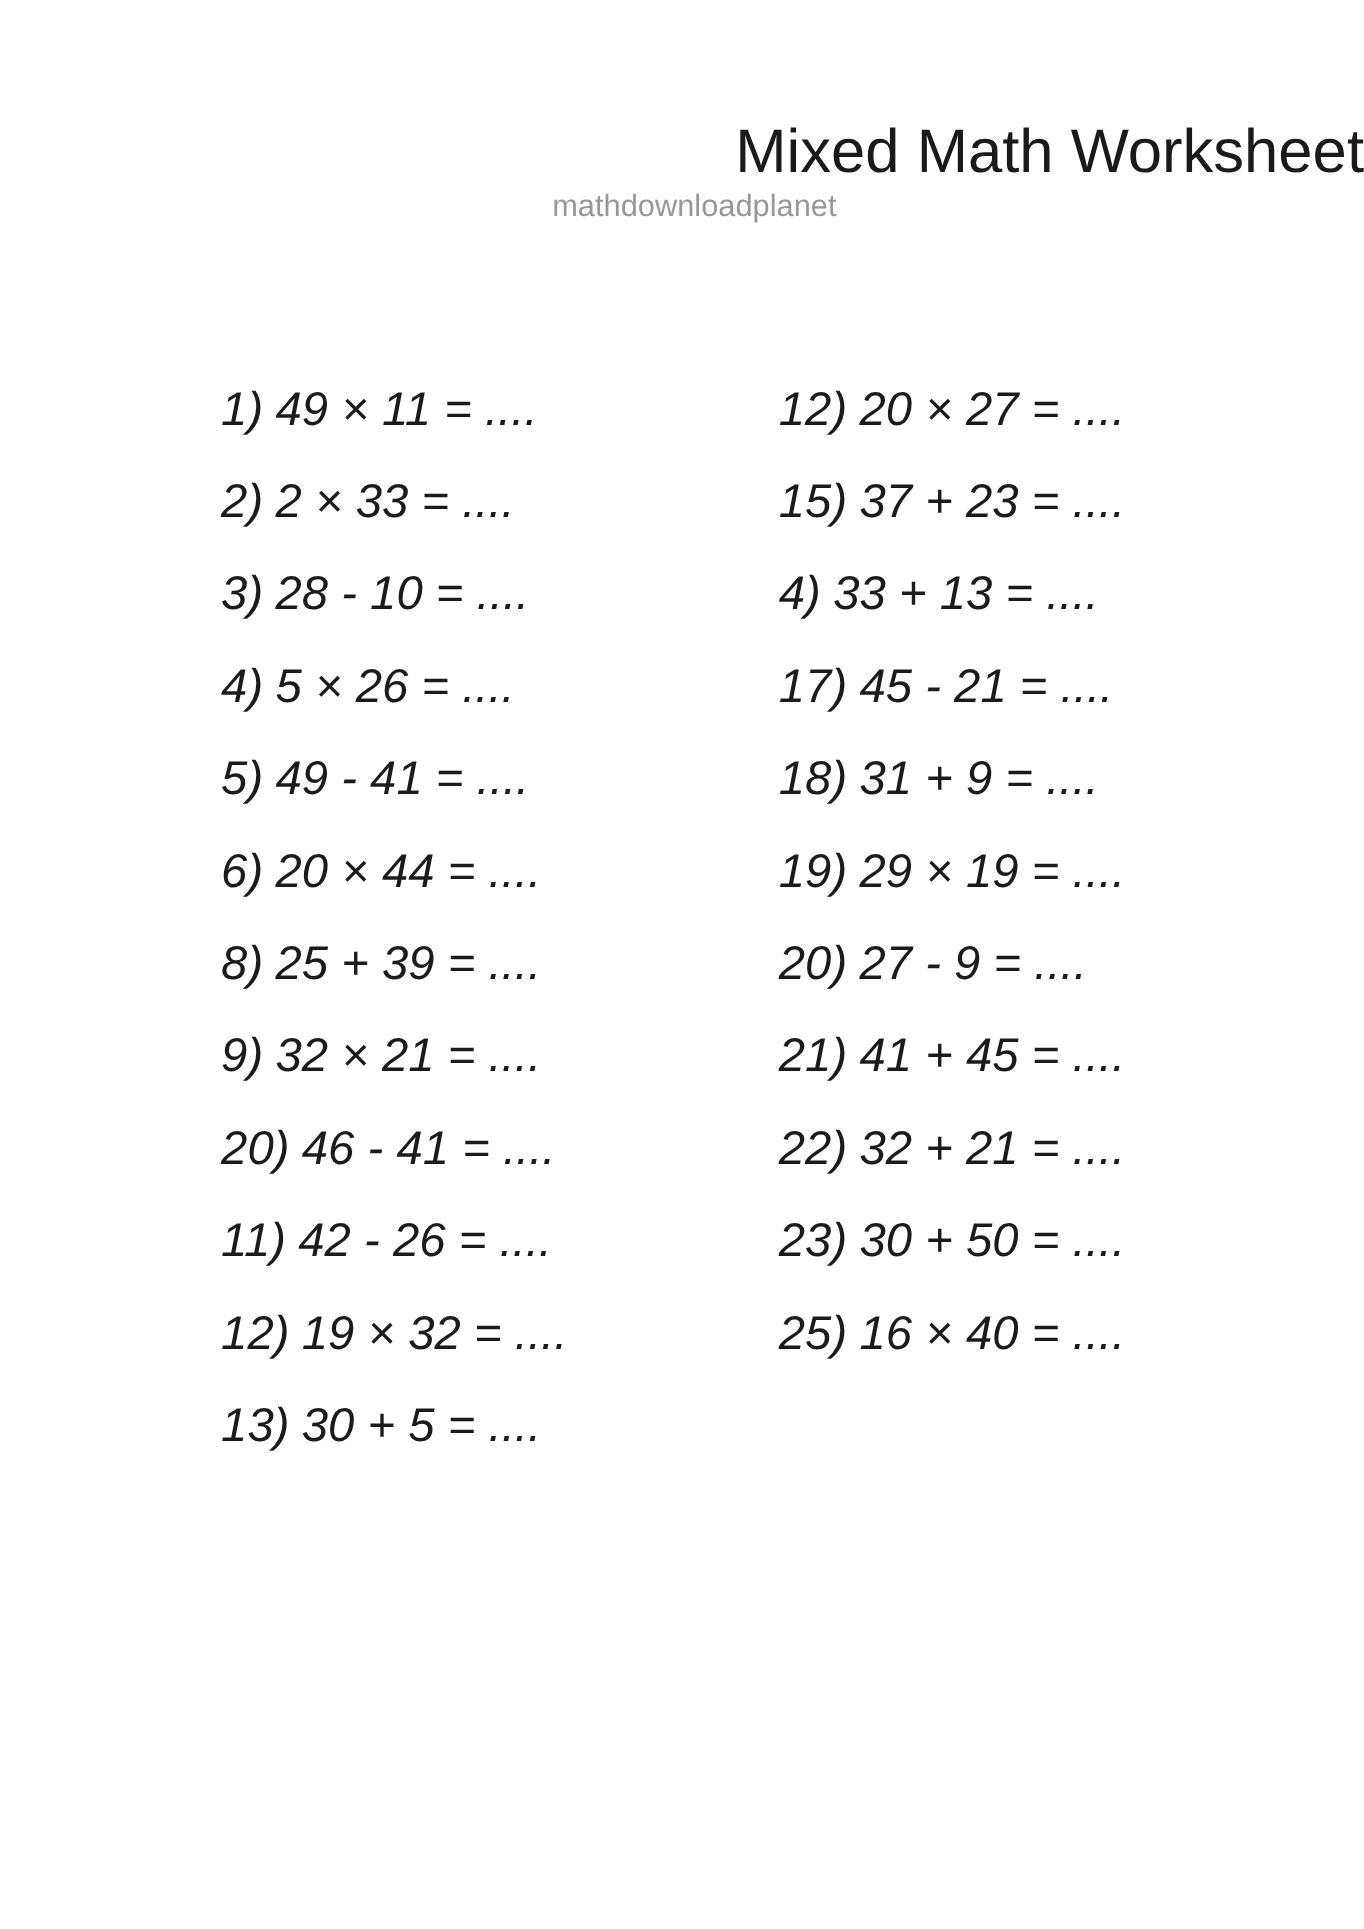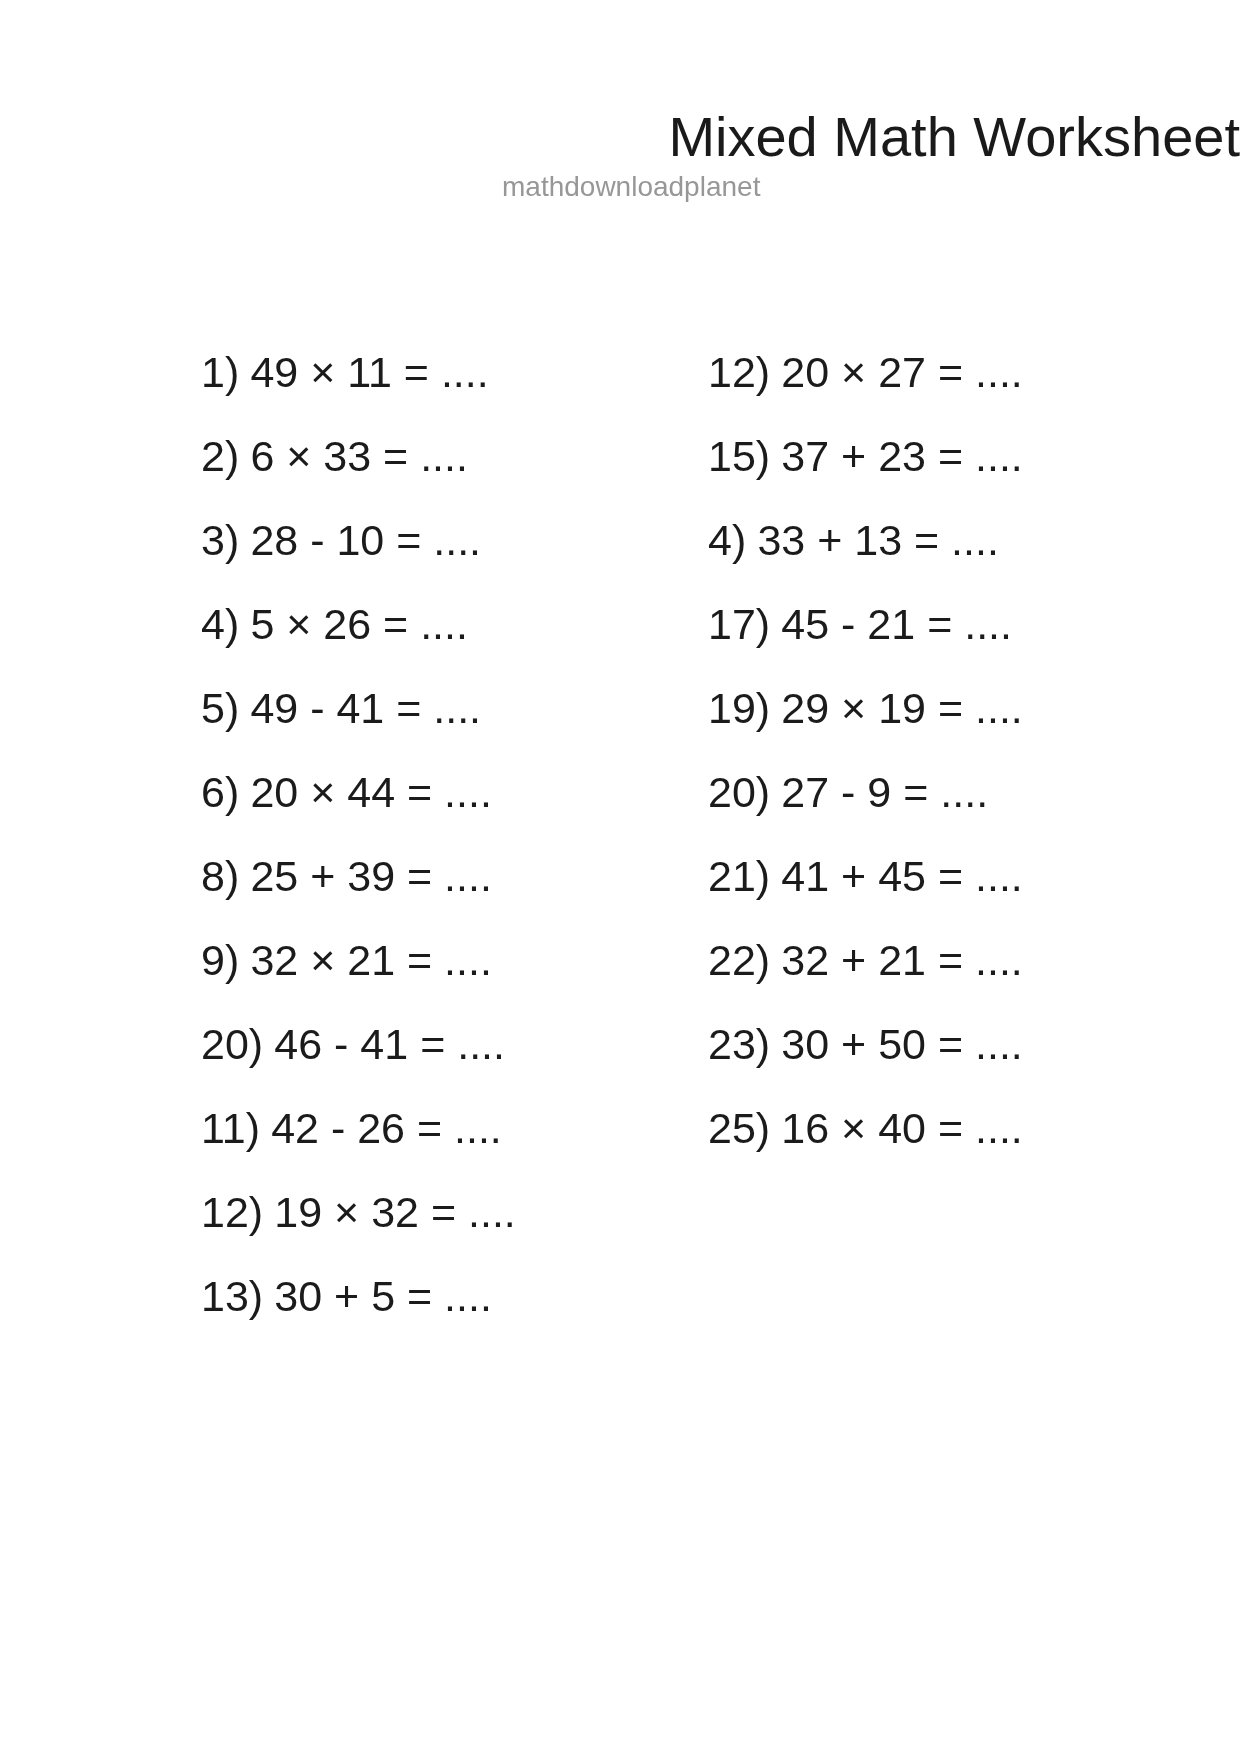--- a/index.html
+++ b/index.html
@@ -31,57 +31,59 @@
     position:absolute;
     top:172px;left:502px;
     font-size:28px;
     font-weight:400;
     color:var(--c-subtitle);
     line-height:1.1;
   }
   .col{
     position:absolute;
     top:330px;
+    font-style:italic;
   }
   .col-left{left:201px;}
   .col-right{left:708px;}
   .problem{
     height:84px;
     line-height:84px;
     font-size:43px;
     color:var(--c-text);
     white-space:nowrap;
   }
   .pnum{margin-right:0.26em;}
 </style>
 </head>
 <body>
 
 <div class="sheet">
   <h1 class="title">Mixed Math Worksheet</h1>
   <div class="subtitle">mathdownloadplanet</div>
   <div class="col col-left" id="col-left">
       <div class="problem"><span class="pnum">1)</span><span class="pexpr">49 × 11 = ....</span></div>
-      <div class="problem"><span class="pnum">2)</span><span class="pexpr">6 × 33 = ....</span></div>
+      <div class="problem"><span class="pnum">2)</span><span class="pexpr">2 × 33 = ....</span></div>
       <div class="problem"><span class="pnum">3)</span><span class="pexpr">28 - 10 = ....</span></div>
       <div class="problem"><span class="pnum">4)</span><span class="pexpr">5 × 26 = ....</span></div>
       <div class="problem"><span class="pnum">5)</span><span class="pexpr">49 - 41 = ....</span></div>
       <div class="problem"><span class="pnum">6)</span><span class="pexpr">20 × 44 = ....</span></div>
       <div class="problem"><span class="pnum">8)</span><span class="pexpr">25 + 39 = ....</span></div>
       <div class="problem"><span class="pnum">9)</span><span class="pexpr">32 × 21 = ....</span></div>
       <div class="problem"><span class="pnum">20)</span><span class="pexpr">46 - 41 = ....</span></div>
       <div class="problem"><span class="pnum">11)</span><span class="pexpr">42 - 26 = ....</span></div>
       <div class="problem"><span class="pnum">12)</span><span class="pexpr">19 × 32 = ....</span></div>
       <div class="problem"><span class="pnum">13)</span><span class="pexpr">30 + 5 = ....</span></div>
     </div>
   <div class="col col-right" id="col-right">
       <div class="problem"><span class="pnum">12)</span><span class="pexpr">20 × 27 = ....</span></div>
       <div class="problem"><span class="pnum">15)</span><span class="pexpr">37 + 23 = ....</span></div>
       <div class="problem"><span class="pnum">4)</span><span class="pexpr">33 + 13 = ....</span></div>
       <div class="problem"><span class="pnum">17)</span><span class="pexpr">45 - 21 = ....</span></div>
+      <div class="problem"><span class="pnum">18)</span><span class="pexpr">31 + 9 = ....</span></div>
       <div class="problem"><span class="pnum">19)</span><span class="pexpr">29 × 19 = ....</span></div>
       <div class="problem"><span class="pnum">20)</span><span class="pexpr">27 - 9 = ....</span></div>
       <div class="problem"><span class="pnum">21)</span><span class="pexpr">41 + 45 = ....</span></div>
       <div class="problem"><span class="pnum">22)</span><span class="pexpr">32 + 21 = ....</span></div>
       <div class="problem"><span class="pnum">23)</span><span class="pexpr">30 + 50 = ....</span></div>
       <div class="problem"><span class="pnum">25)</span><span class="pexpr">16 × 40 = ....</span></div>
     </div>
 </div>
 
 </body></html>

